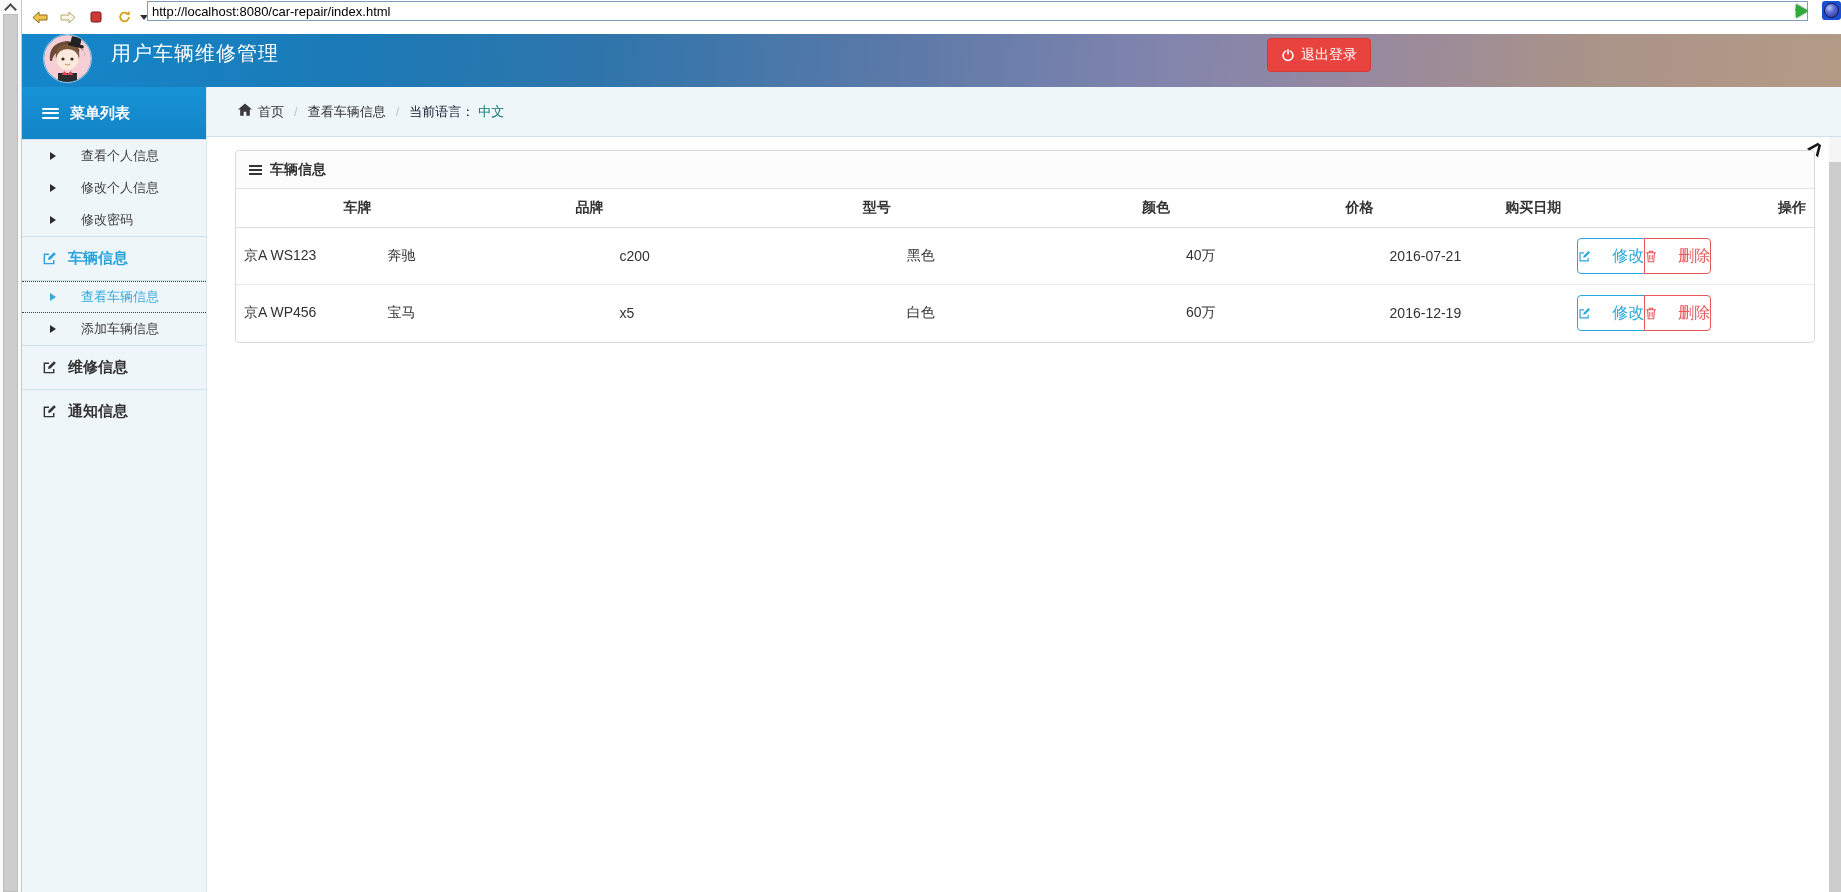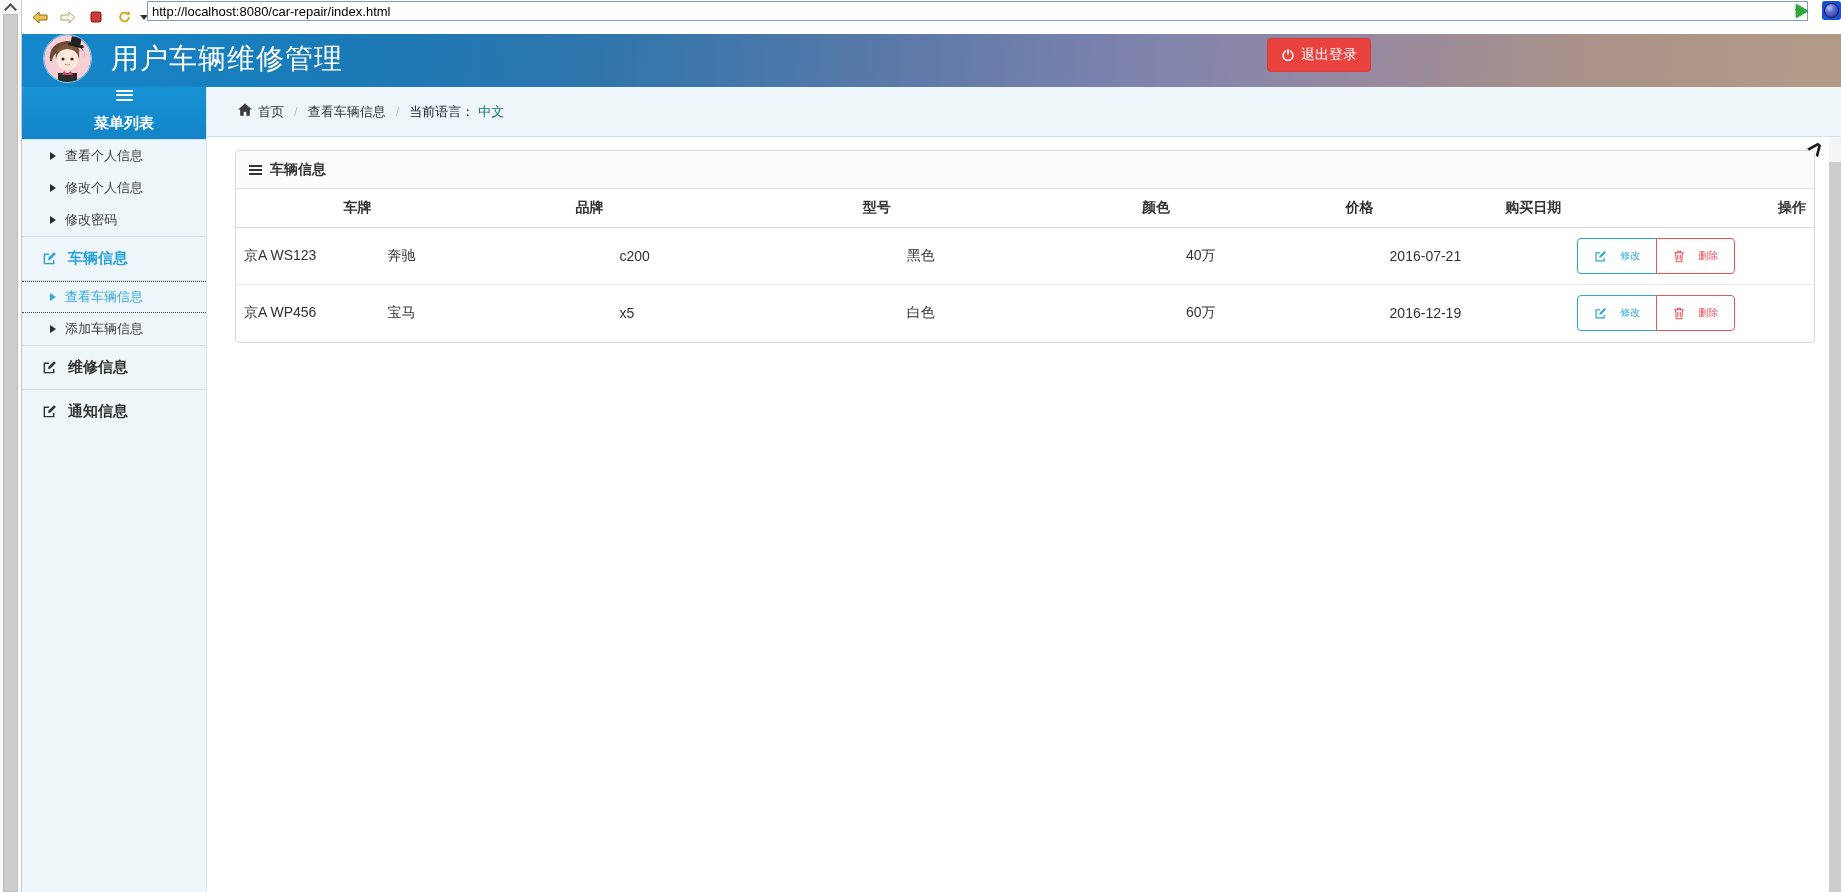--- a/index.html
+++ b/index.html
@@ -24,31 +24,31 @@
   .go-btn { position:absolute; left:1770px; top:2px; width:20px; height:18px; display:flex; align-items:center; justify-content:center; }
   .go-btn .tri { width:0; height:0; border-top:7px solid transparent; border-bottom:7px solid transparent; border-left:12px solid #2fa83c; filter:drop-shadow(0 0 1px #1c6e26); }
   .sphere { position:absolute; left:1800px; top:1px; width:19px; height:19px; border-radius:3px; background:#1a4fd0; display:flex; align-items:center; justify-content:center; }
   .sphere .ball { width:15px; height:15px; border-radius:50%; background:radial-gradient(circle at 35% 30%, #b9c6f5 0%, #5a6bd8 40%, #2b2e7a 100%); border:1px solid #141650; }
 
   
   .app-header { position:absolute; left:22px; top:22px; width:1819px; height:65px;
     background:linear-gradient(95deg,#1487cb 0%,#1b7ab6 18%,#2f75ab 32%,#5b79a8 48%,#8084ad 62%,#97899f 74%,#aa9389 86%,#b29b85 100%);
     border-top:1px solid #6ea6cc; }
   .avatar { position:absolute; left:21px; top:11px; width:49px; height:49px; border-radius:50%; overflow:hidden; border:1px solid rgba(255,255,255,.55); }
-  .app-title { position:absolute; left:89px; top:17px; color:#fff; font-size:28px; font-weight:500; letter-spacing:1px; }
+  .app-title { position:absolute; left:89px; top:17px; color:#fff; font-size:20px; font-weight:500; letter-spacing:1px; }
   .logout-btn { position:absolute; left:1245px; top:15px; height:34px; padding:12px 13px; background:#e8433e; border:1px solid #d63a35; border-radius:4px; color:#fff; font-size:14px; display:flex; align-items:center; gap:6px; cursor:pointer; }
 
   
   .sidebar { position:absolute; left:22px; top:87px; width:185px; height:805px; background:#eff6fa; border-right:1px solid #d8e6ee; z-index:5; }
-  .menu-header { height:52px; background:linear-gradient(180deg,#1793d6,#1384c8); color:#fff; font-size:15px; font-weight:bold; display:flex; align-items:center; gap:11px; padding-left:20px;flex-direction:column; }
+  .menu-header { height:52px; background:linear-gradient(180deg,#1793d6,#1384c8); color:#fff; font-size:15px; font-weight:bold; display:flex; align-items:center; gap:11px; padding-left:20px; }
   .menu-section { height:44px; display:flex; align-items:center; gap:11px; padding-left:20px; font-size:15px; font-weight:bold; color:#333; border-top:1px solid #cfe2ec; cursor:pointer; }
   .menu-section.first { border-top:none; }
   .menu-section.active { color:#2aa3db; }
   .menu-sub { border-top:1px solid #cfe2ec; }
-  .menu-subitem { height:32px; display:flex; align-items:center; gap:9px; padding-left:28px; font-size:13px; color:#3d3d3d; cursor:pointer; }
+  .menu-subitem { height:32px; display:flex; align-items:center; gap:25px; padding-left:28px; font-size:13px; color:#3d3d3d; cursor:pointer; }
   .menu-subitem.active { color:#35a9dd; border-top:1px dotted #444; border-bottom:1px dotted #444; }
   .caret-r { width:0; height:0; border-top:4px solid transparent; border-bottom:4px solid transparent; border-left:6px solid #2b2b2b; }
   .menu-subitem.active .caret-r { border-left-color:#35a9dd; }
   .bars { display:inline-block; width:17px; }
   .bars span { display:block; height:2px; background:#fff; margin:2.5px 0; border-radius:1px; }
 
   
   .breadcrumb-bar { position:absolute; left:207px; top:87px; width:1634px; height:50px; background:#eff6fa; border-bottom:1px solid #cfe2ec; display:flex; align-items:center; font-size:13px; color:#333; padding-left:31px; }
   .crumb { display:flex; gap:6px; }
   .crumb-sep { color:#b9c6cd; margin:0 10px; }
@@ -61,21 +61,21 @@
   .panel-heading { height:38px; display:flex; align-items:center; gap:8px; padding-left:13px; font-size:14px; font-weight:bold; color:#333; background:#fcfcfc; border-bottom:1px solid #e3e3e3; border-radius:4px 4px 0 0; }
   .bars-dark { display:inline-block; width:13px; }
   .bars-dark span { display:block; height:2px; background:#333; margin:2px 0; }
 
   table.cars { width:100%; border-collapse:collapse; }
   table.cars th { text-align:right; font-size:14px; color:#333; padding:10px 8px; border-bottom:1px solid #ddd; }
   table.cars td { font-size:14px; color:#333; padding:8px; height:57px; vertical-align:middle; }
   table.cars tr.r1 td { border-bottom:1px solid #e9e9e9; }
 
   .btn-group { display:inline-flex; }
-  .act-btn { display:inline-flex; align-items:center; gap:13px; height:36px; padding:0 16px; background:#fff; font-size:10px; cursor:pointer; font-family:inherit; }
+  .act-btn { display:inline-flex; align-items:center; gap:21px; height:36px; padding:0 0; background:#fff; font-size:16px; cursor:pointer; font-family:inherit; }
   .btn-edit { color:#2aa8de; border:1px solid #2aa8de; border-radius:4px 0 0 4px; }
   .btn-del { color:#e8555a; border:1px solid #e8555a; border-radius:0 4px 4px 0; margin-left:-1px; }
 
   
   .right-rail { position:absolute; left:1829px; top:137px; width:12px; height:755px; background:#f5f5f5; z-index:25; }
   .right-rail .thumb { position:absolute; left:0; top:25px; width:12px; height:730px; background:#cdcdcd; }
 
   .mouse-cursor { position:absolute; left:1806px; top:136px; font-size:26px; font-weight:bold; color:#1a1a1a; transform:rotate(38deg); z-index:40; }
 </style>
 </head>

